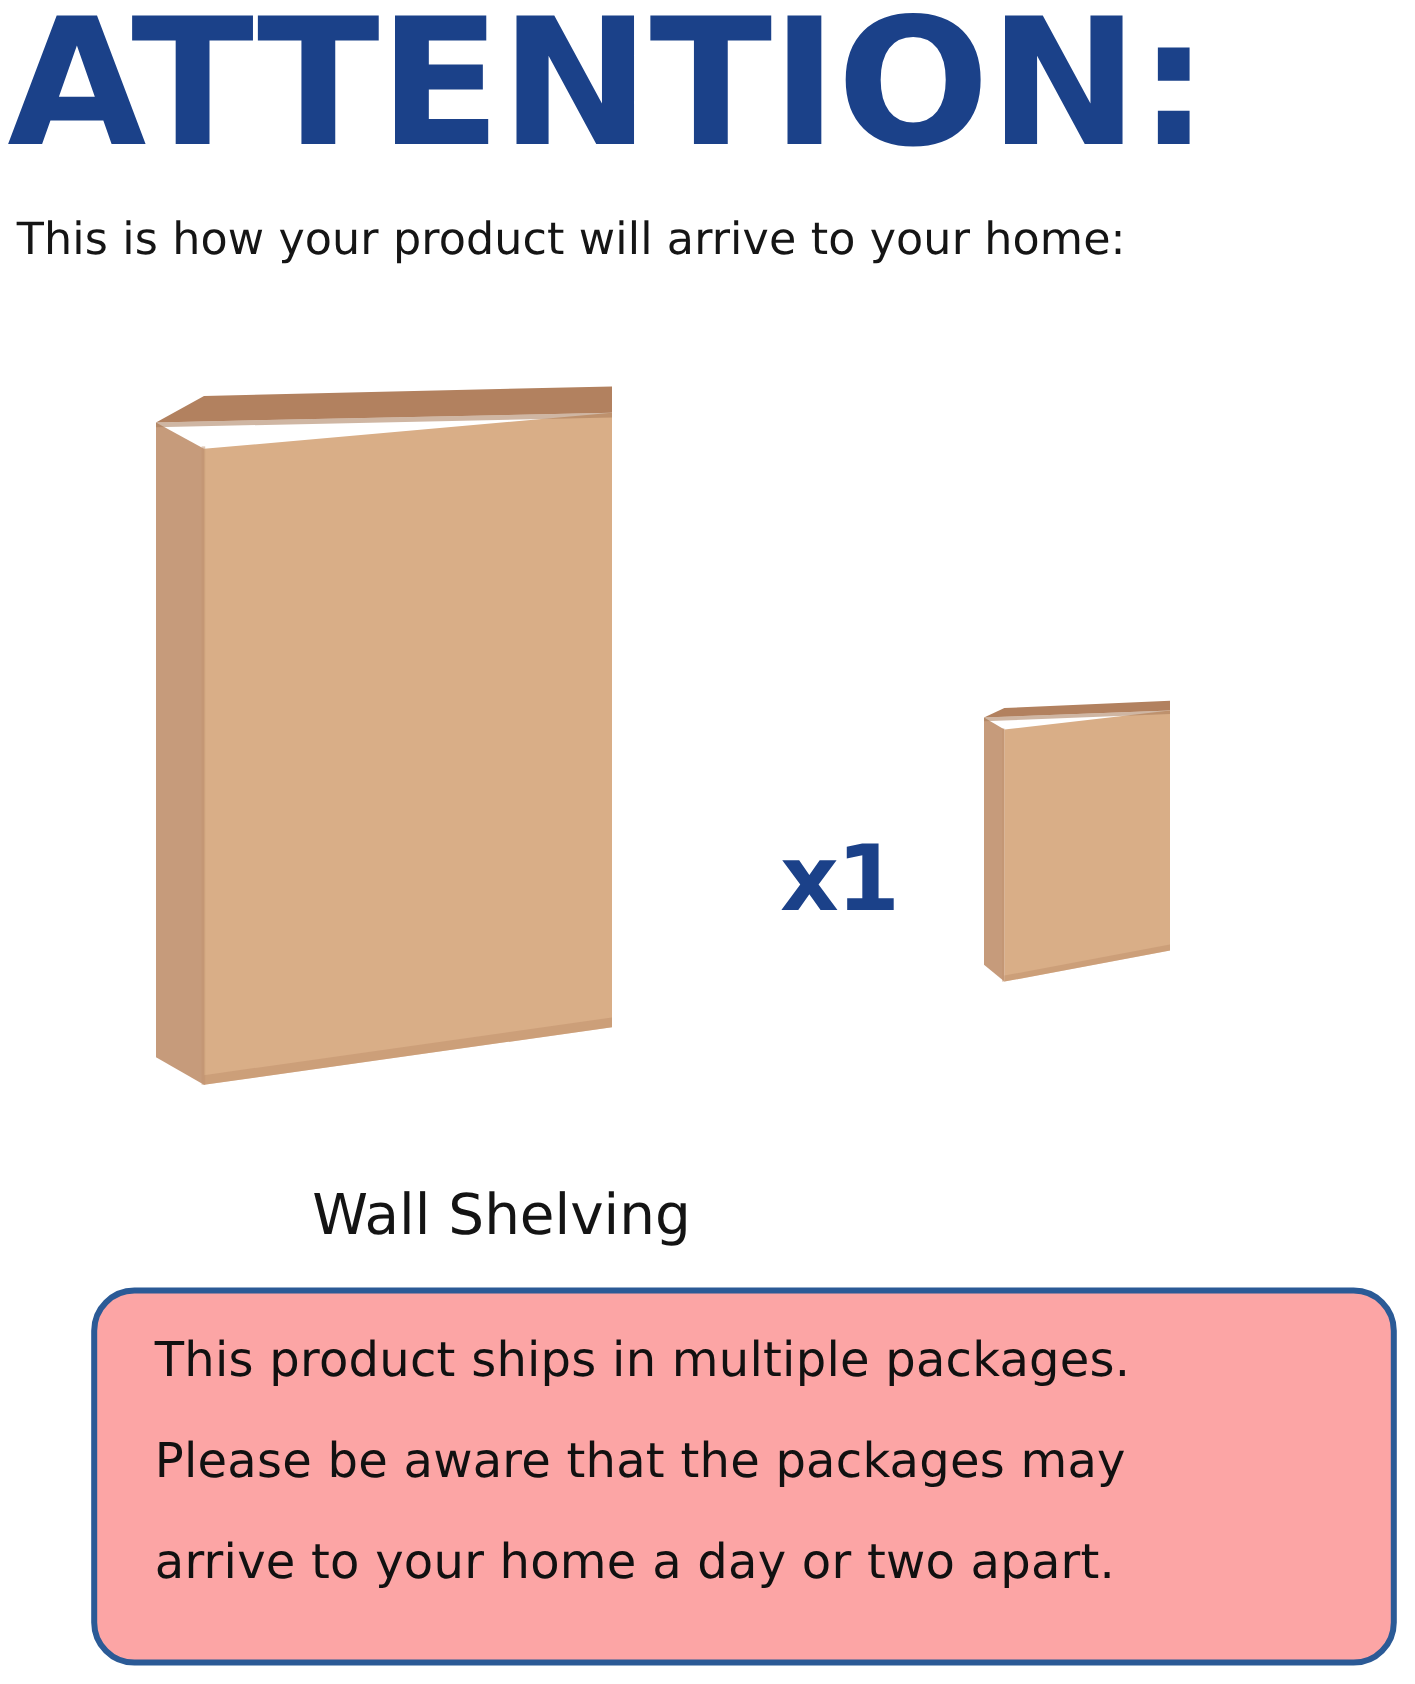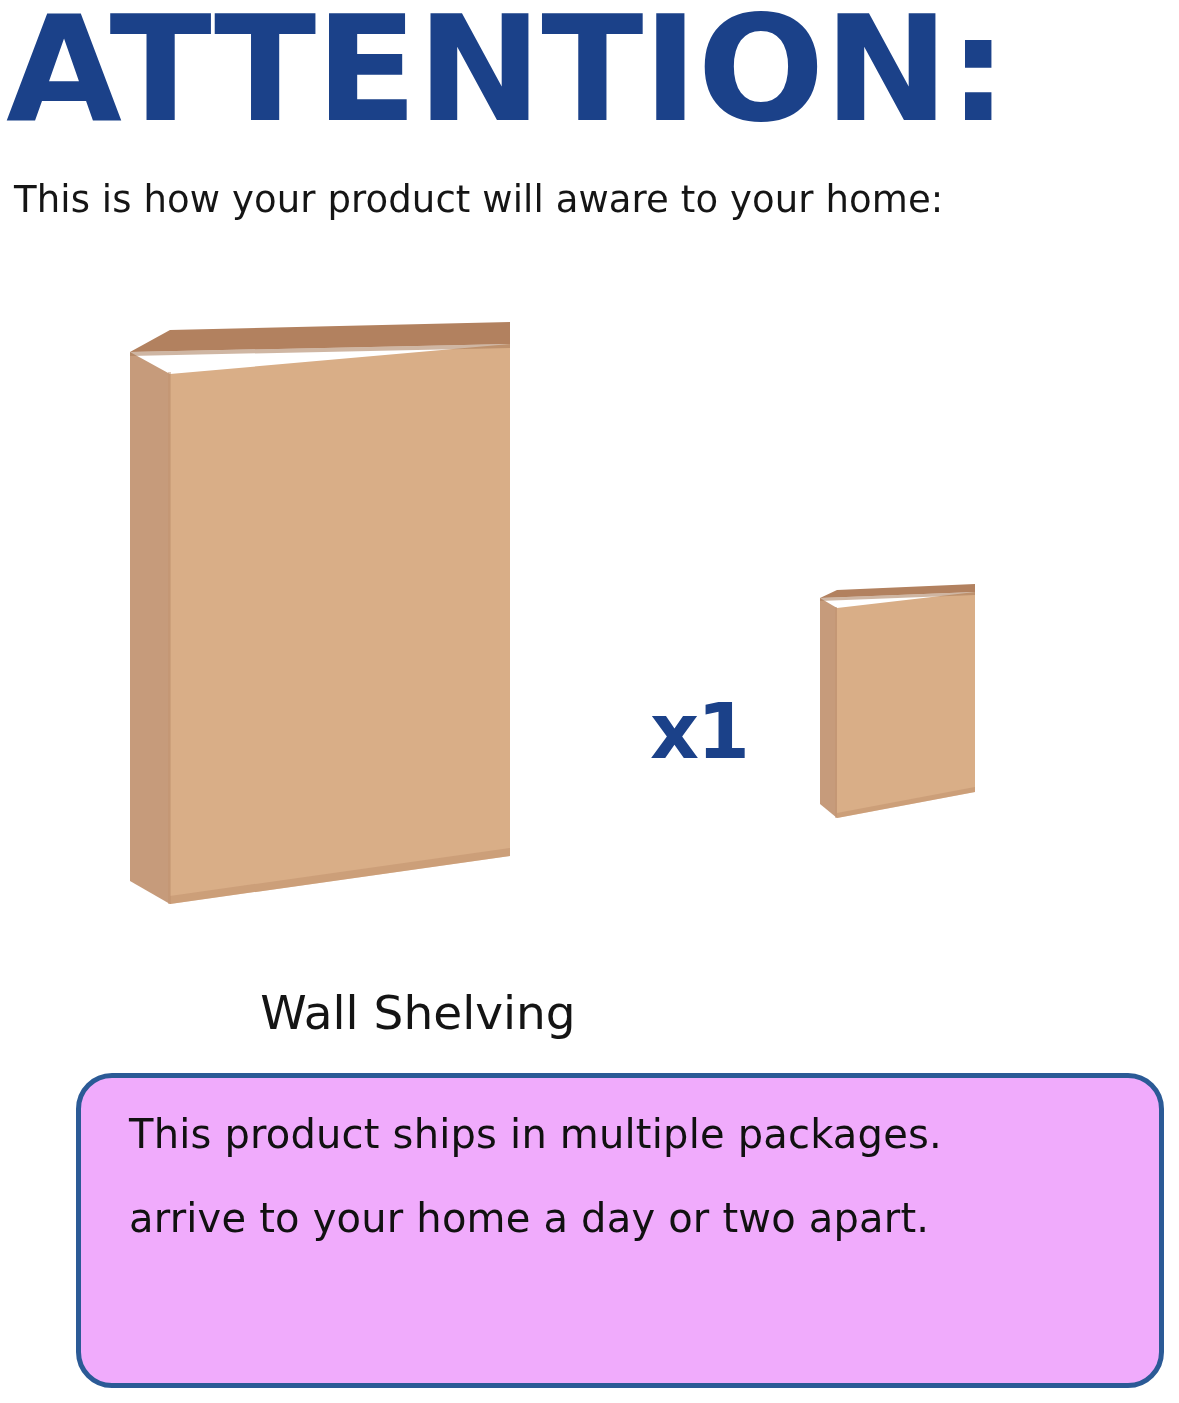--- a/index.html
+++ b/index.html
@@ -89,41 +89,41 @@
 
   
   #shipping-notice {
     position: absolute;
     left: 76px;
     top: 1073px;
     width: 1088px;
     height: 315px;
     border: 5px solid #2B5A96;
     border-radius: 36px;
-    background: #f0abfc;
+    background: #fca5a5;
     padding: 36px 48px 0 48px;
   }
 
   .notice-line {
     font-size: 40px;
     line-height: 41px;
     color: #111111;
     white-space: nowrap;
     letter-spacing: 0.2px;
     margin-bottom: 43px;
     text-align: left;
   }
   .notice-line:last-child { margin-bottom: 16px; }
 </style>
 </head>
 <body>
 
 <h1 id="attention-heading">ATTENTION:</h1>
 
-<p id="intro-line">This is how your product will aware to your home:</p>
+<p id="intro-line">This is how your product will arrive to your home:</p>
 
 <div id="packages-area">
 
   <div class="package-group" id="group-wall-shelving">
     <svg class="box-svg" width="420" height="620" viewBox="0 0 420 620" aria-hidden="true">
 
       <polygon points="12,44 392,36 392,14 52,22" fill="#B2815F"></polygon>
 
       <polygon points="12,44 52,66 52,596 12,573" fill="#C69B7B"></polygon>
 
@@ -156,14 +156,15 @@
 
       <polygon points="22,233 160,207 160,212 22,238" fill="#C08F6B" opacity="0.5"></polygon>
     </svg>
 
   </div>
 
 </div>
 
 <div id="shipping-notice">
   <div class="notice-line">This product ships in multiple packages.</div>
+  <div class="notice-line">Please be aware that the packages may</div>
   <div class="notice-line">arrive to your home a day or two apart.</div>
 </div>
 
 </body></html>

